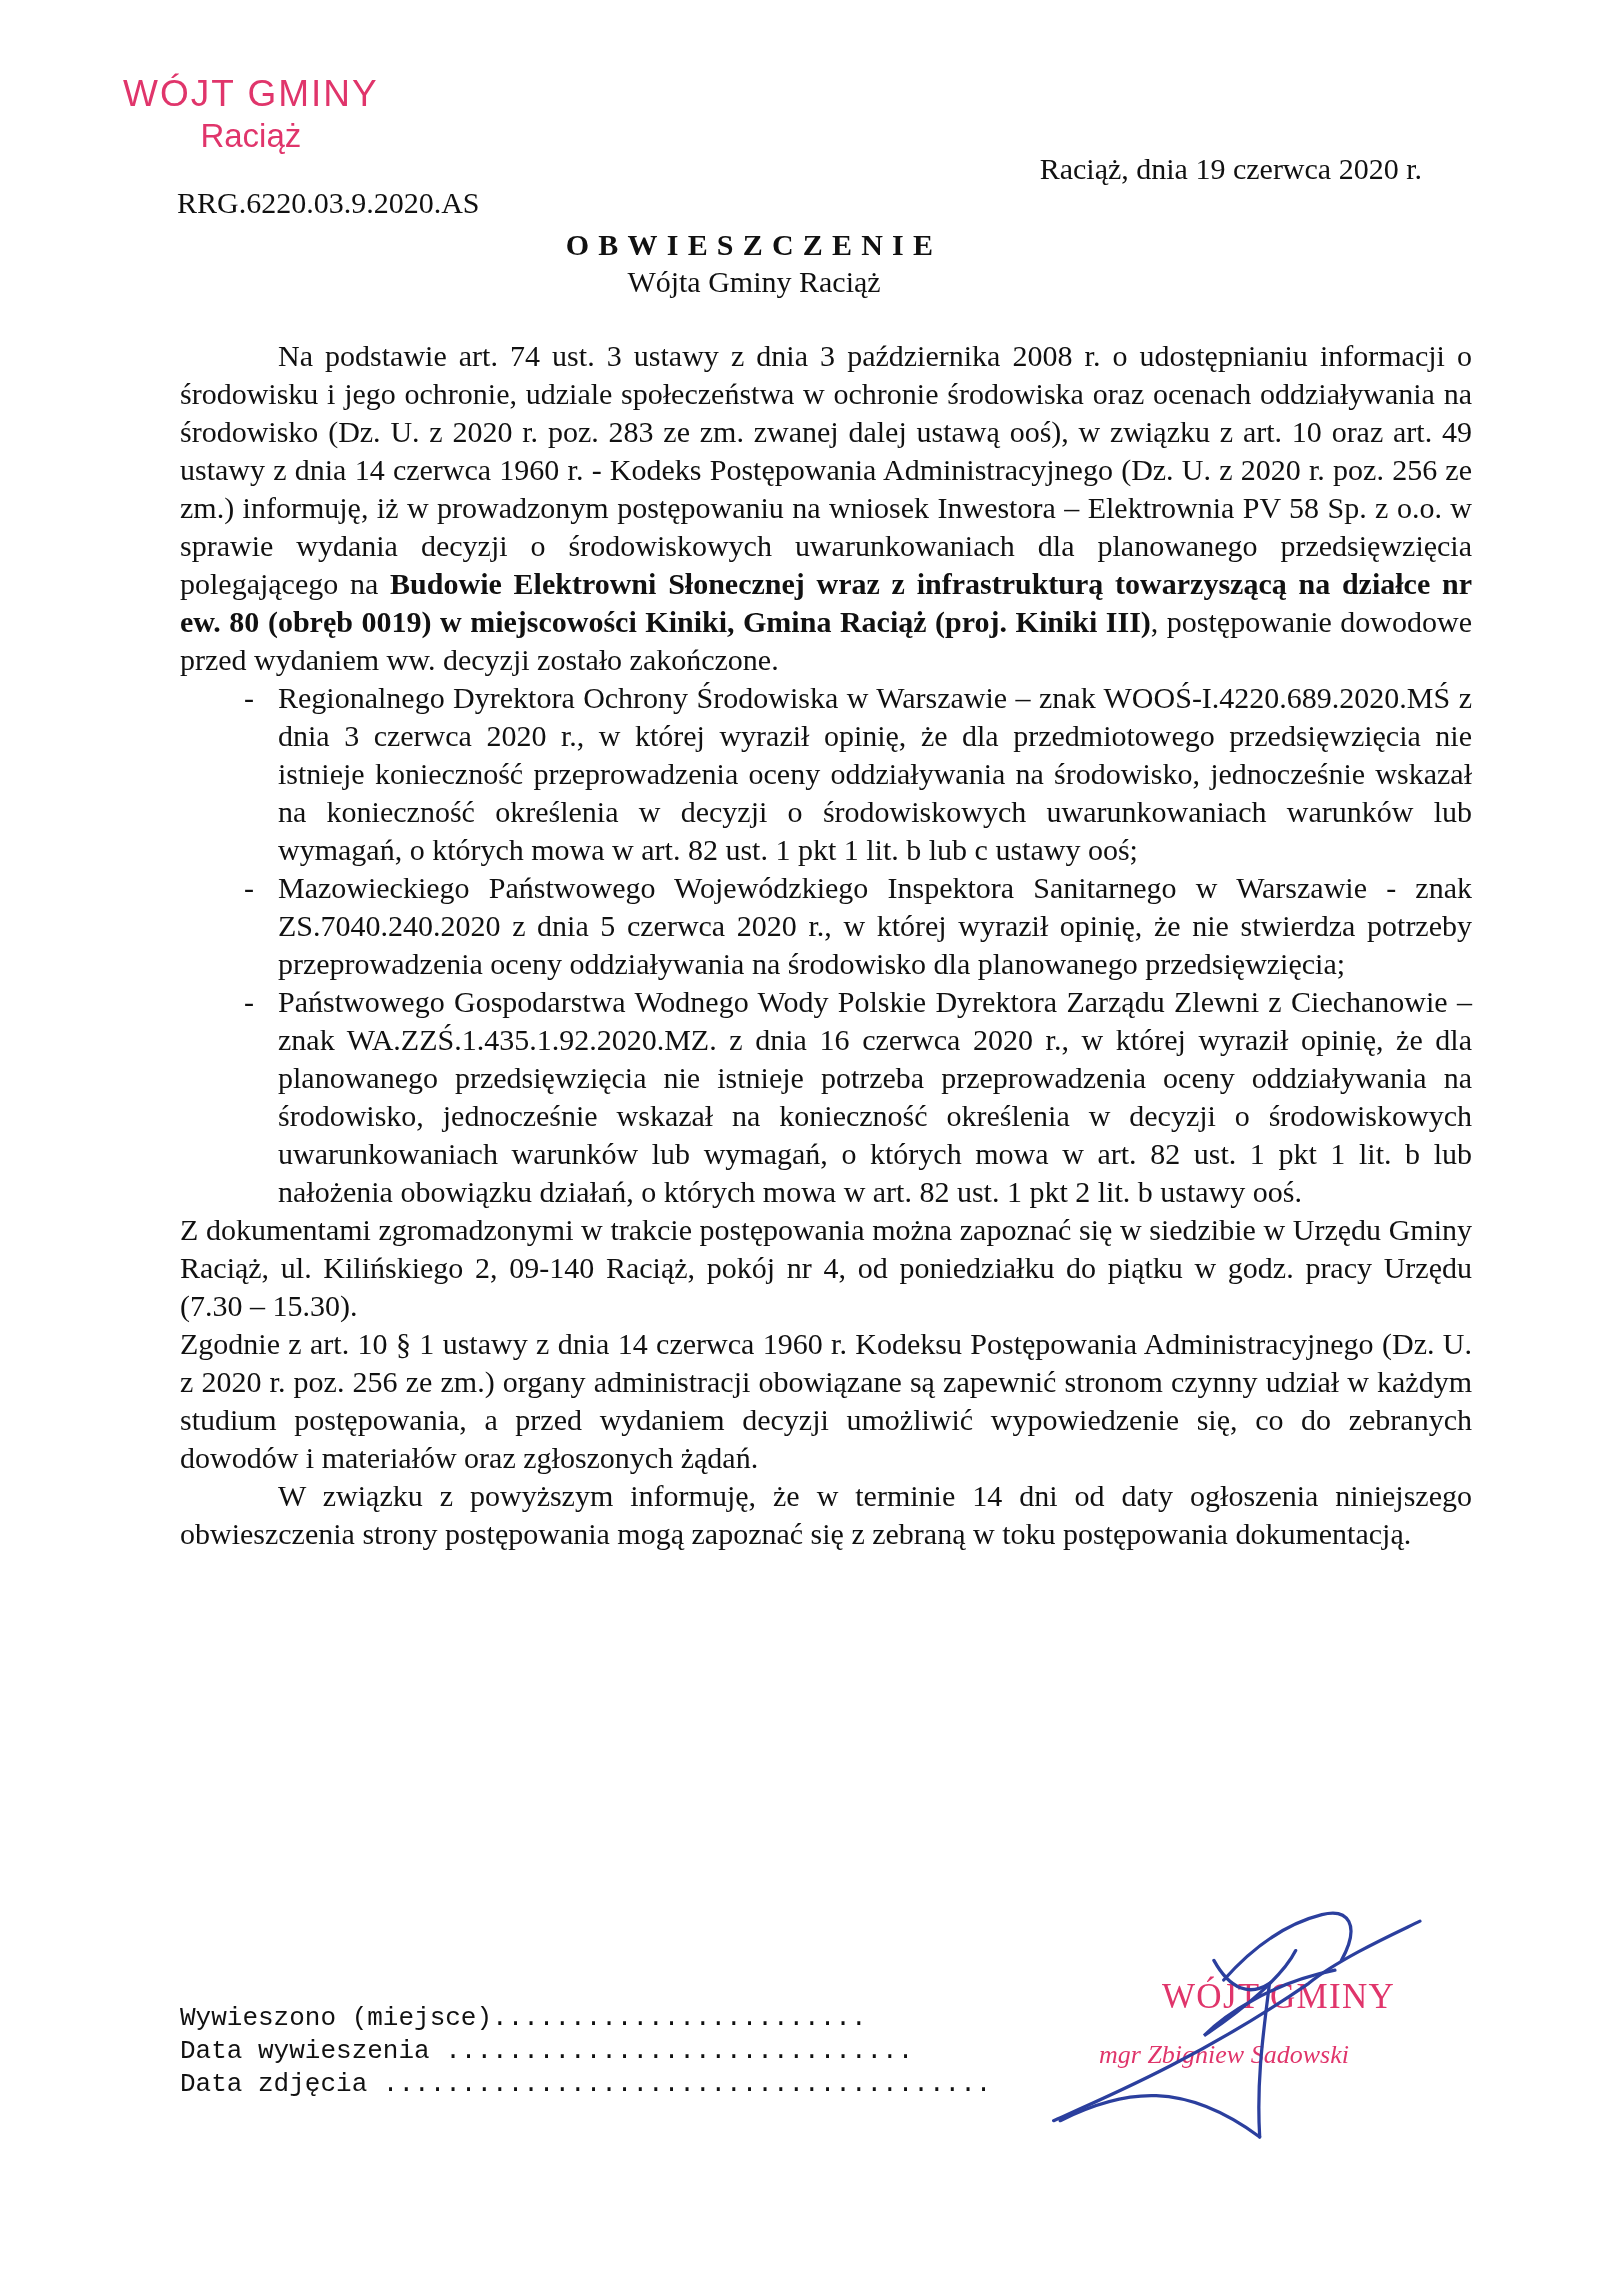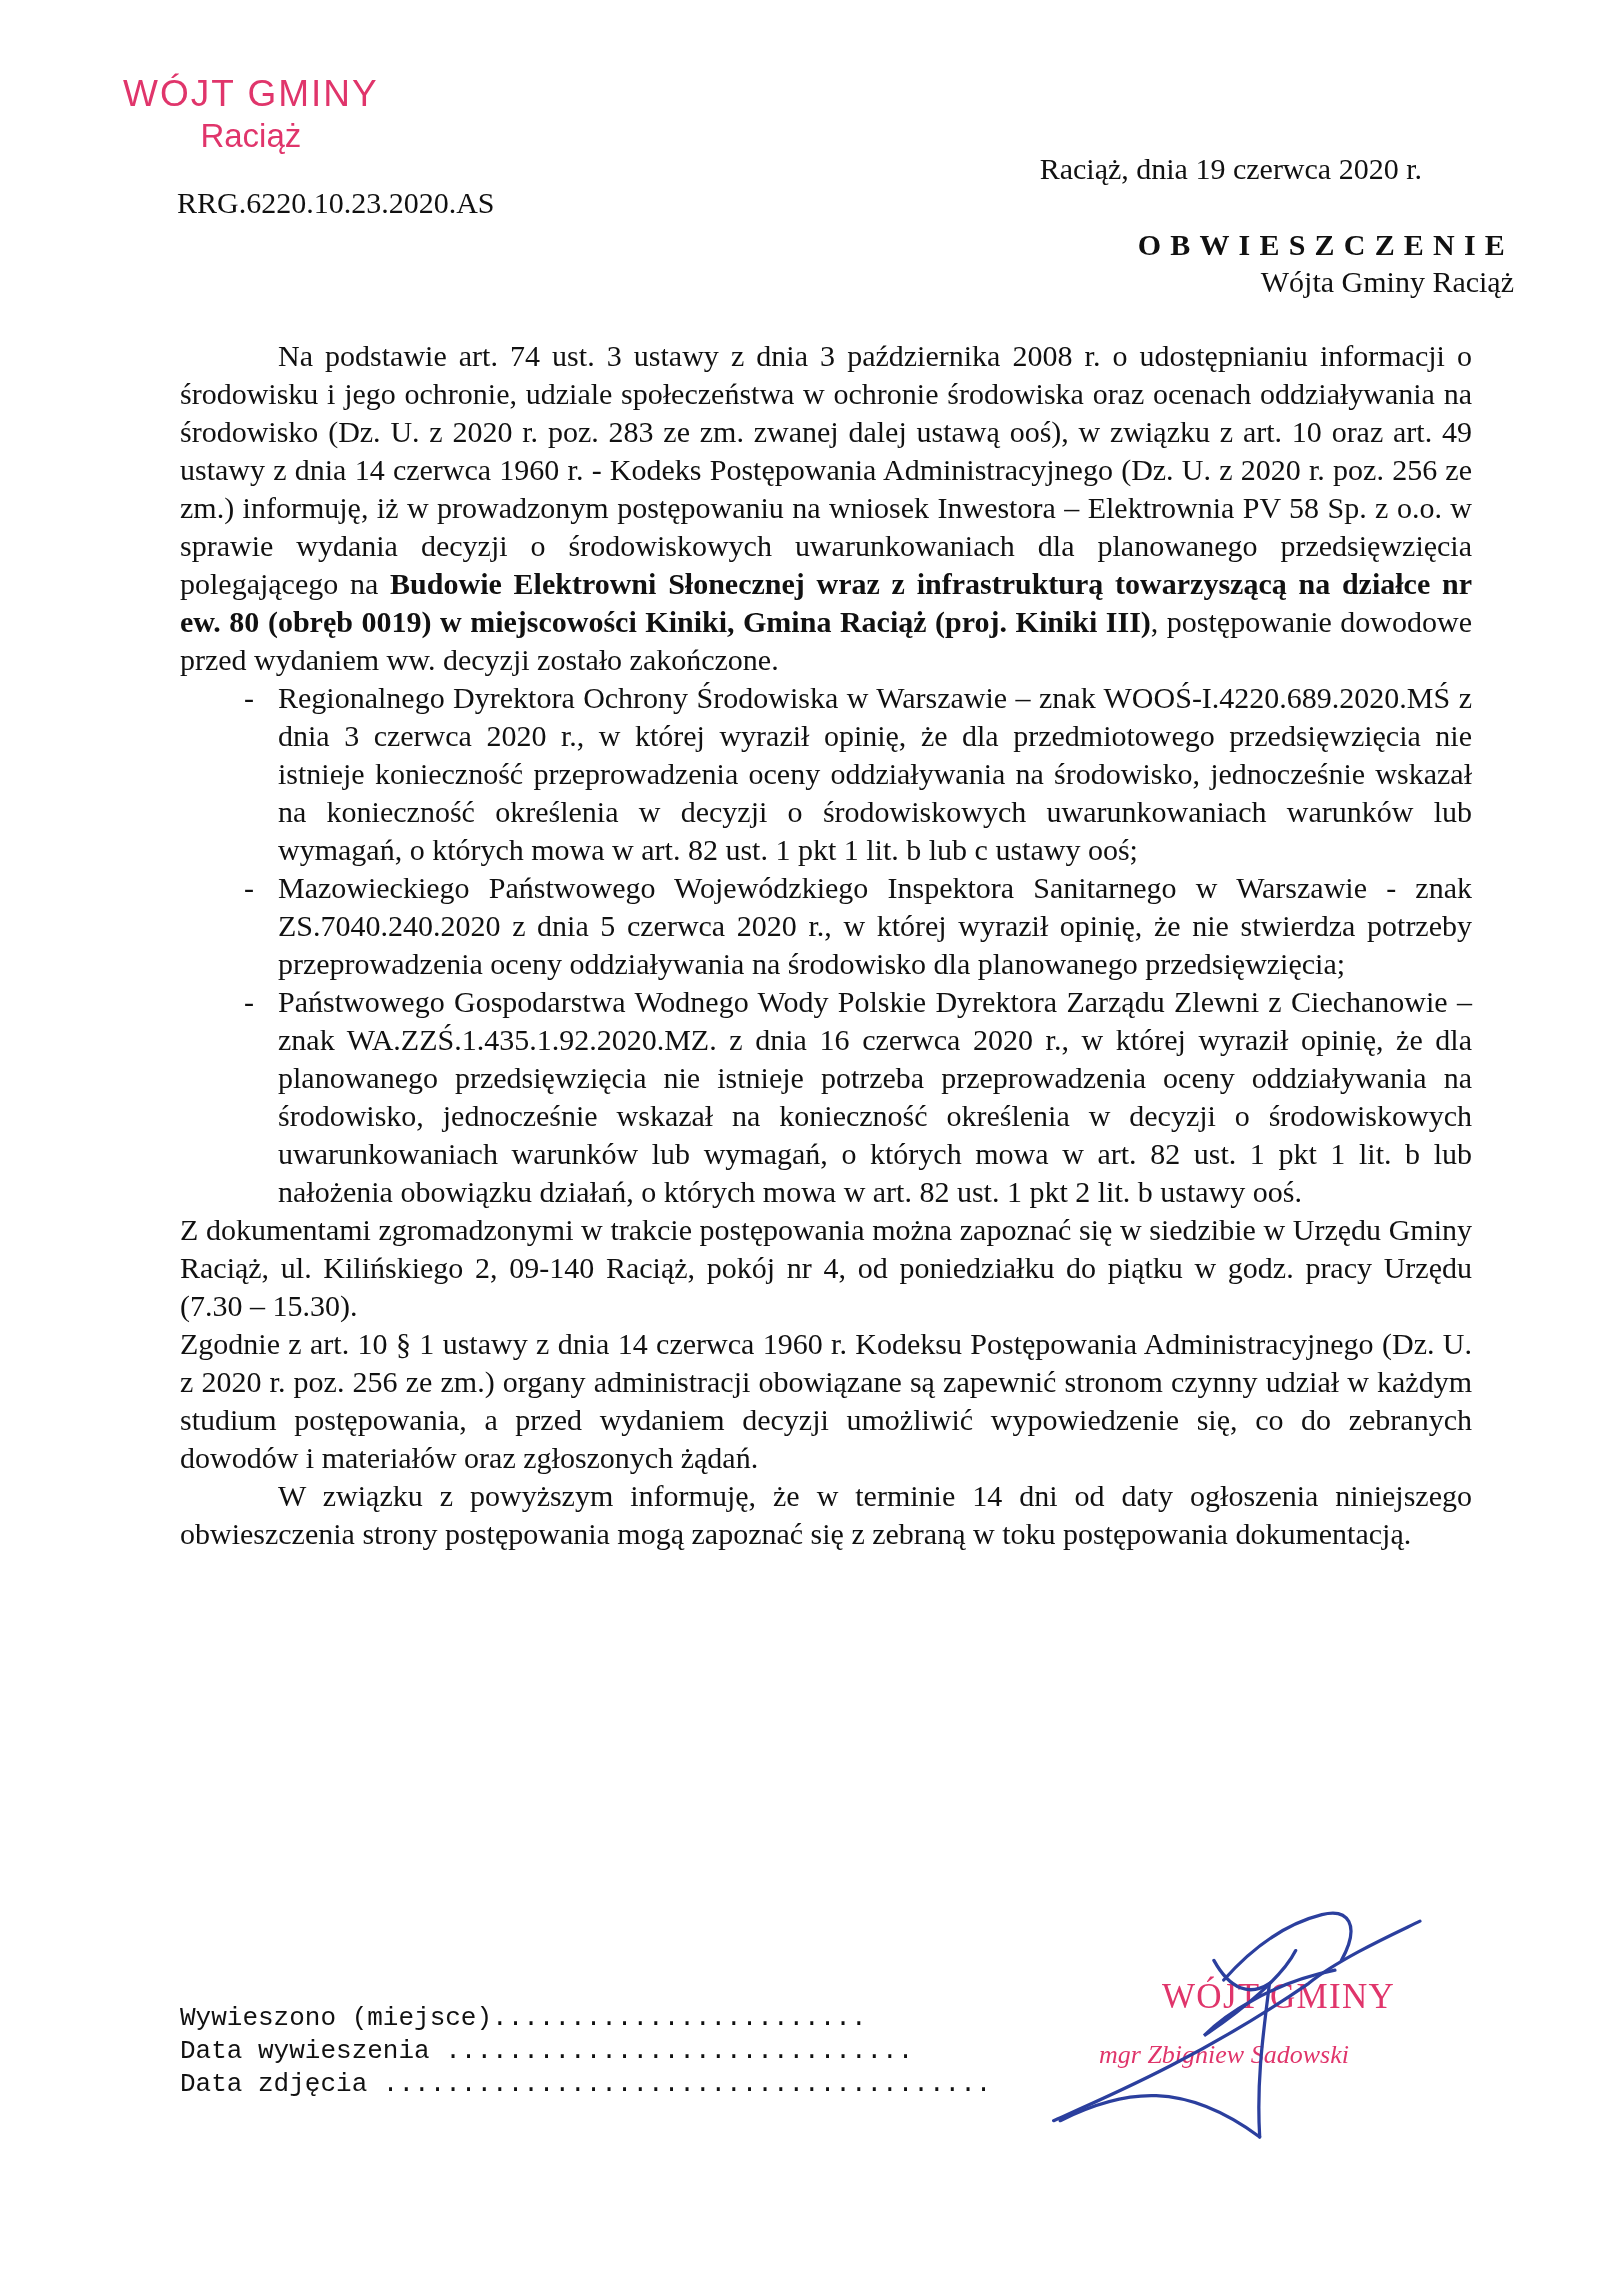--- a/index.html
+++ b/index.html
@@ -4,21 +4,21 @@
 <style>
   html, body { margin: 0; padding: 0; background: #ffffff; }
   body { width: 1622px; height: 2295px; position: relative; overflow: hidden;
          font-family: "Liberation Serif", "DejaVu Serif", serif; color: #111; }
   .stamp-top { position: absolute; left: 123px; top: 73px; color: #e0356b;
                font-family: "Liberation Sans", "DejaVu Sans", sans-serif; text-align: center; }
   .stamp-top .l1 { font-size: 37px; letter-spacing: 2px; line-height: 42px; }
   .stamp-top .l2 { font-size: 33px; line-height: 39px; margin-top: 1.3px; }
   .ref { position: absolute; left: 177px; top: 186px; font-size: 30px; }
   .place-date { position: absolute; right: 200px; top: 152px; font-size: 30px; text-align: center; }
-  .title-block { position: absolute; left: 0; width: 1508px; top: 226px; text-align: right; margin-left: 6px; }
+  .title-block { position: absolute; left: 0; width: 1508px; top: 226px; text-align: center; }
   .title { font-size: 30px; font-weight: bold; letter-spacing: 9.2px; line-height: 37px; }
   .subtitle { font-size: 30px; line-height: 37px; }
   .body { position: absolute; left: 180px; width: 1292px; top: 337px; font-size: 30px; line-height: 38px; }
   .body p { margin: 0; text-align: justify; }
   .indent { text-indent: 98px; }
   .list { list-style: none; margin: 0; padding: 0; }
   .list li { position: relative; padding-left: 98px; text-align: justify; }
   .list li .dash { position: absolute; left: 64px; top: 0; }
   .bold { font-weight: bold; }
   .footer { position: absolute; left: 180px; top: 2002px; font-size: 26px; line-height: 33px; font-family: Liberation Mono, monospace; }
@@ -30,21 +30,21 @@
 </style>
 </head>
 <body>
 
 <div class="stamp-top">
   <div class="l1">WÓJT GMINY</div>
   <div class="l2">Raciąż</div>
 </div>
 
 <div class="place-date">Raciąż, dnia 19 czerwca 2020 r.</div>
-<div class="ref">RRG.6220.10.23.2020.AS</div>
+<div class="ref">RRG.6220.03.9.2020.AS</div>
 
 <div class="title-block">
   <div class="title">OBWIESZCZENIE</div>
   <div class="subtitle">Wójta Gminy Raciąż</div>
 </div>
 
 <div class="body">
   <p class="indent"><span>Na podstawie art. 74 ust. 3 ustawy z dnia 3 października 2008 r. o udostępnianiu informacji o środowisku i jego ochronie, udziale społeczeństwa w ochronie środowiska oraz ocenach oddziaływania na środowisko (Dz. U. z 2020 r. poz. 283 ze zm. zwanej dalej ustawą ooś), w związku z art. 10 oraz art. 49 ustawy z dnia 14 czerwca 1960 r. - Kodeks Postępowania Administracyjnego (Dz. U. z 2020 r. poz. 256 ze zm.) informuję, iż w prowadzonym postępowaniu na wniosek Inwestora – Elektrownia PV 58 Sp. z o.o. w sprawie wydania decyzji o środowiskowych uwarunkowaniach dla planowanego przedsięwzięcia polegającego na </span><span class="bold">Budowie Elektrowni Słonecznej wraz z infrastrukturą towarzyszącą na działce nr ew. 80 (obręb 0019) w miejscowości Kiniki, Gmina Raciąż (proj. Kiniki III)</span><span>, postępowanie dowodowe przed wydaniem ww. decyzji zostało zakończone.</span></p>
   <ul class="list">
     <li><span class="dash">-</span><span>Regionalnego Dyrektora Ochrony Środowiska w Warszawie – znak WOOŚ-I.4220.689.2020.MŚ z dnia 3 czerwca 2020 r., w której wyraził opinię, że dla przedmiotowego przedsięwzięcia nie istnieje konieczność przeprowadzenia oceny oddziaływania na środowisko, jednocześnie wskazał na konieczność określenia w decyzji o środowiskowych uwarunkowaniach warunków lub wymagań, o których mowa w art. 82 ust. 1 pkt 1 lit. b lub c ustawy ooś;</span></li>

